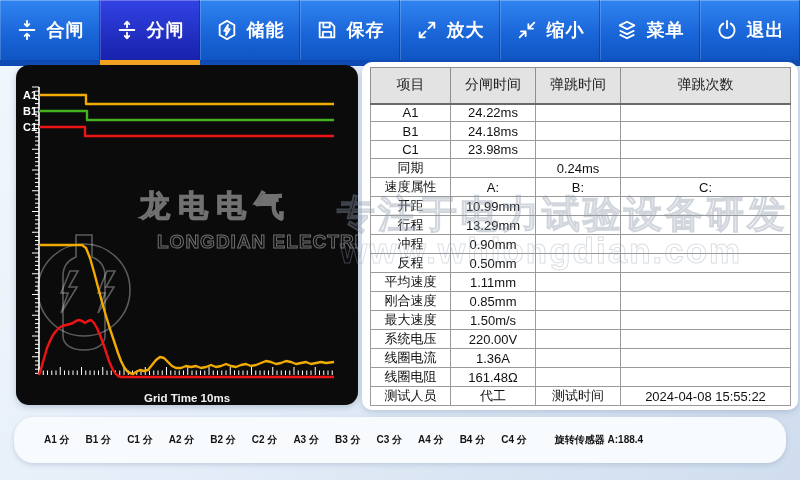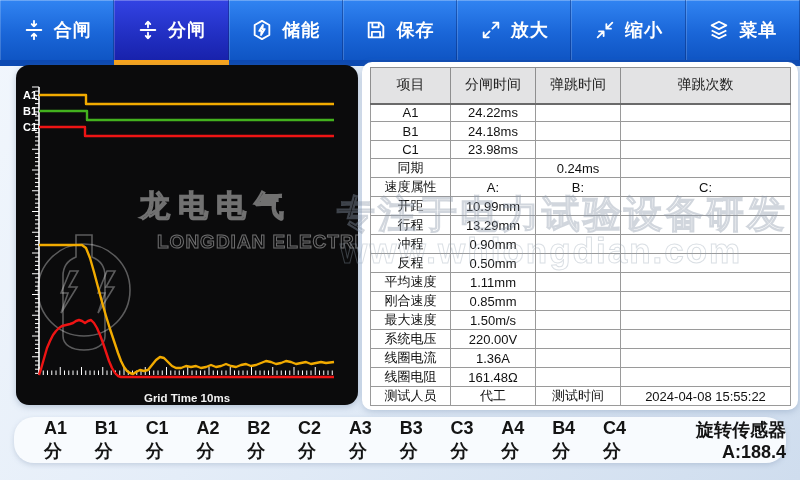--- a/index.html
+++ b/index.html
@@ -60,21 +60,21 @@
   .page-wm.l1 { left:337px; top:189px; font-size:38px; font-weight:700; letter-spacing:3px;
     -webkit-text-stroke:1px rgba(140,152,170,.40); }
   .page-wm.l2 { left:340px; top:231px; font-size:35px; font-weight:700; letter-spacing:2px;
     -webkit-text-stroke:1px rgba(150,162,178,.35); }
 
   
   .status-bar {
     position:absolute; left:14px; top:417px; width:772px; height:46px;
     background:#f8fbfe; border-radius:20px; box-shadow:0 2px 5px rgba(120,140,170,.30);
     display:flex; align-items:center; padding-left:30px; gap:16px;
-    font-size:18px; font-weight:bold; color:#141414;
+    font-size:10px; font-weight:bold; color:#141414;
   }
   .status-bar .sensor { margin-left:12px;text-align:right; }
 </style>
 </head>
 <body>
 
 <div class="toolbar">
   <div class="tab">
     <svg viewBox="0 0 24 24" fill="none" stroke="#fff" stroke-width="2" stroke-linecap="round" stroke-linejoin="round">
       <path d="M4 12 h16"></path>
@@ -120,20 +120,27 @@
     </svg>
     <span>缩小</span>
   </div>
   <div class="tab">
     <svg viewBox="0 0 24 24" fill="none" stroke="#fff" stroke-width="2" stroke-linejoin="round">
       <path d="M4 7 L12 3 L20 7 L12 11 Z"></path>
         <path d="M4 12.5 L12 16.5 L20 12.5"></path>
         <path d="M4 17 L12 21 L20 17"></path>
     </svg>
     <span>菜单</span>
+  </div>
+  <div class="tab">
+    <svg viewBox="0 0 24 24" fill="none" stroke="#fff" stroke-width="2" stroke-linecap="round">
+      <path d="M8 5 A8.3 8.3 0 1 0 16 5"></path>
+        <path d="M12 2 V10"></path>
+    </svg>
+    <span>退出</span>
   </div>
 </div>
 
 <div class="chart-panel">
   <div class="logo-cn logo-wm">龙电电气</div>
   <div class="logo-en logo-wm">LONGDIAN ELECTRIC</div>
   <svg class="wave" width="342" height="340" viewBox="0 0 342 340">
     <g stroke="rgba(255,255,255,0.33)" fill="none" stroke-width="1.6">
       <circle cx="68" cy="225" r="46"></circle>
       <path d="M60 170 h16 v22 c10 4 13 11 13 19 v60 c0 9 -9 14 -21 14 c-12 0 -21 -5 -21 -14 v-60 c0 -8 3 -15 13 -19 z"></path>

